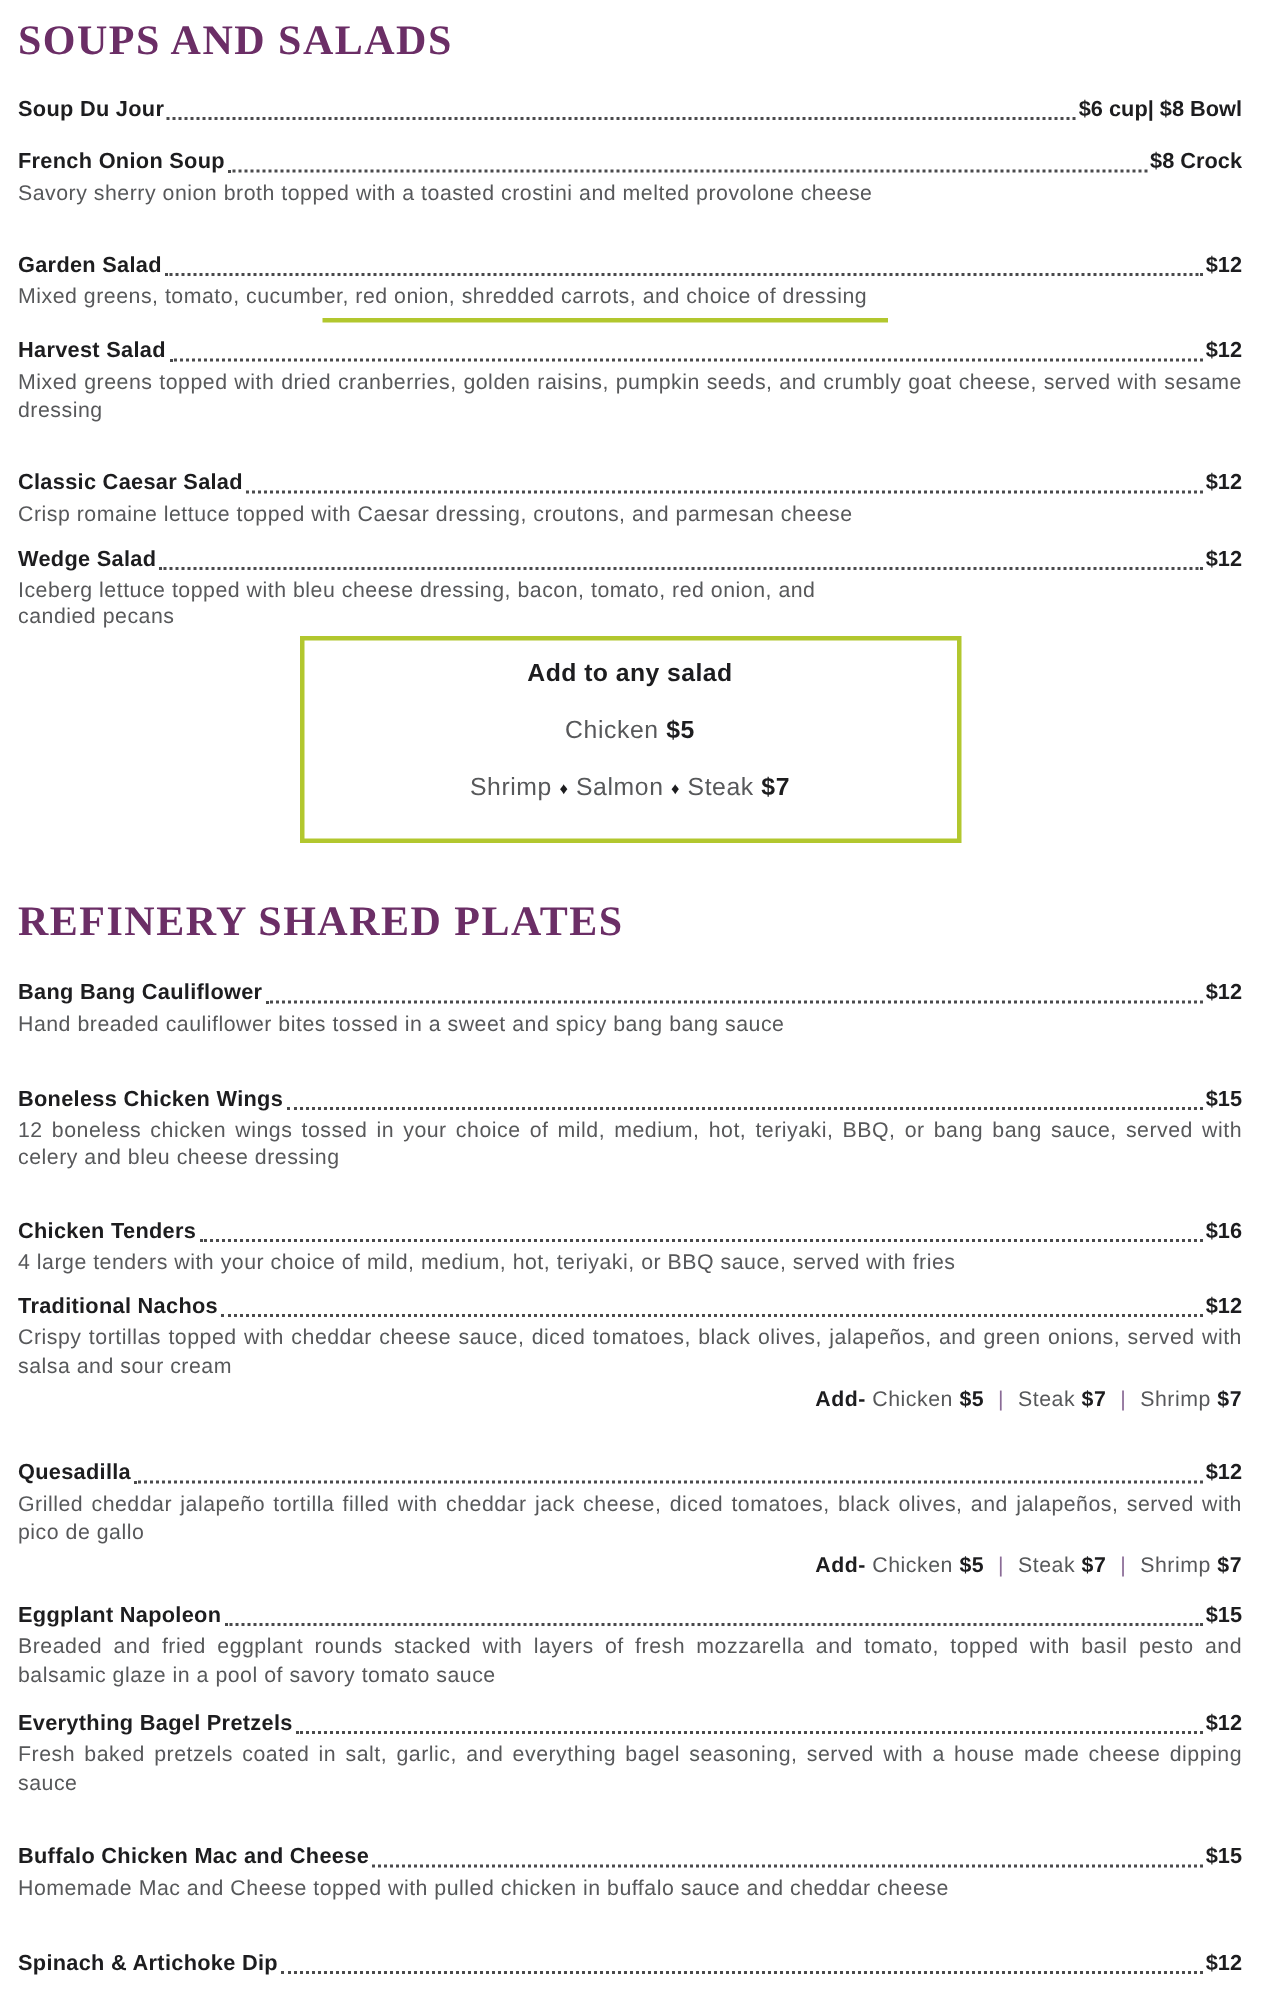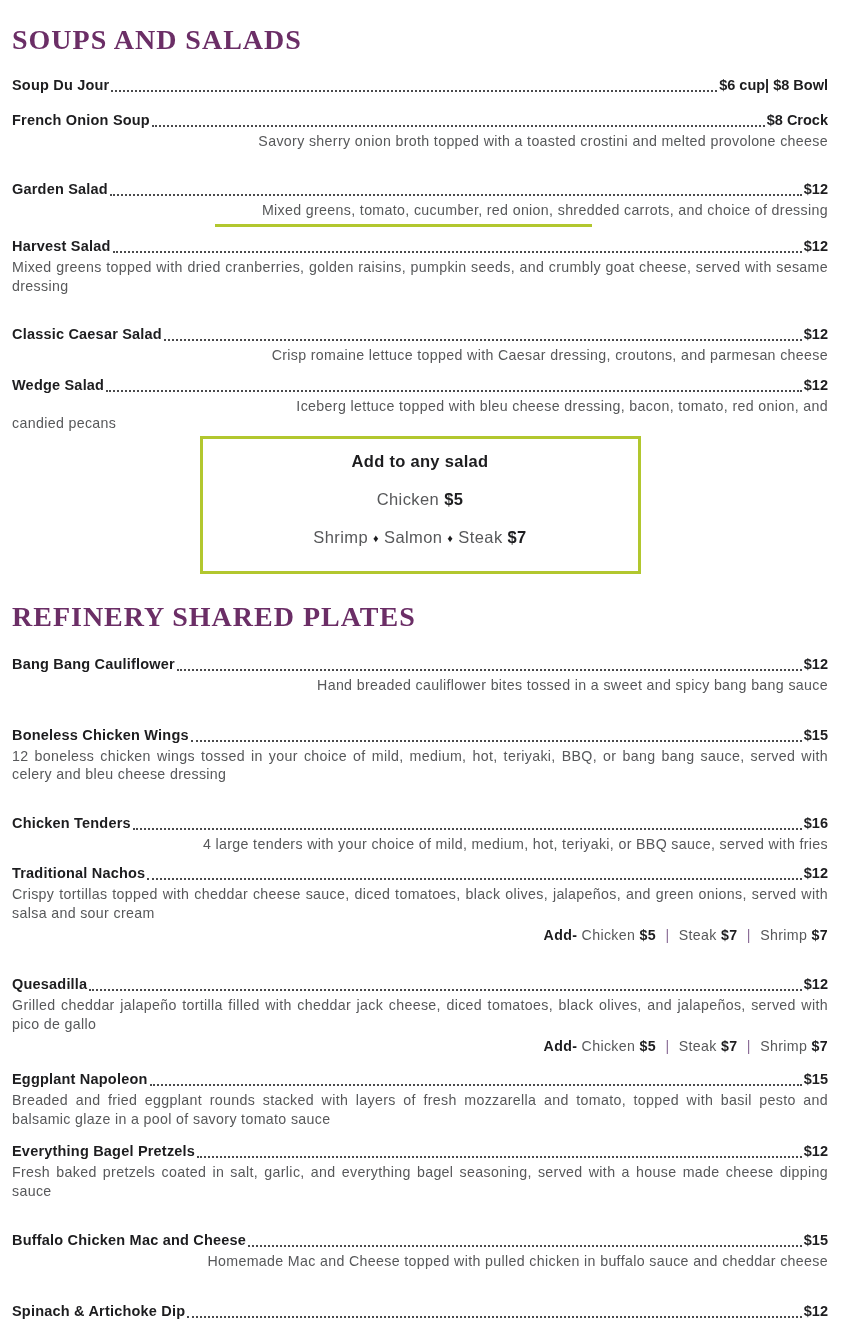--- a/index.html
+++ b/index.html
@@ -10,33 +10,33 @@
   body {
     width: 850px;
     height: 1326px;
     overflow: hidden;
     font-family: "Liberation Sans", sans-serif;
     color: var(--desc-gray, #57585a);
   }
   .page {
     box-sizing: border-box;
     width: 850px;
-    padding: 24px 22px 0 12px;
+    padding: 12px 22px 0 12px;
   }
   .section-title {
     font-family: "Liberation Serif", serif;
     font-weight: bold;
     font-size: 28px;
     line-height: 32px;
     letter-spacing: 1px;
     color: var(--heading-purple, #6b2e66);
     margin: 0 0 20px 0;
   }
   .section-title.second {
-    margin-top: 27px;
+    margin-top: 37px;
     margin-bottom: 22px;
   }
   .item { margin-bottom: 30px; }
   .item.mb0  { margin-bottom: 0; }
   .item.mb10 { }
   .item.mb11 { margin-bottom: 11px; }
   .item.mb14 { margin-bottom: 14px; }
   .item.mb16 { margin-bottom: 16px; }
   .item.mb29 { margin-bottom: 29px; }
   .item.mb31 { margin-bottom: 31px; }
@@ -66,21 +66,21 @@
     white-space: nowrap;
   }
   .desc {
     margin: 2px 0 0 0;
     font-size: 14.2px;
     line-height: 18.5px;
     letter-spacing: 0.35px;
     color: var(--desc-gray, #57585a);
     text-align: justify;
   }
-  .desc.nojust { text-align: right; }
+  .desc.nojust { text-align: left; }
   .desc-line2 {
     margin: 0;
     font-size: 14.2px;
     line-height: 17px;
     letter-spacing: 0.35px;
     color: var(--desc-gray, #57585a);
   }
   .green-divider {
     height: 3px;
     width: 377px;

